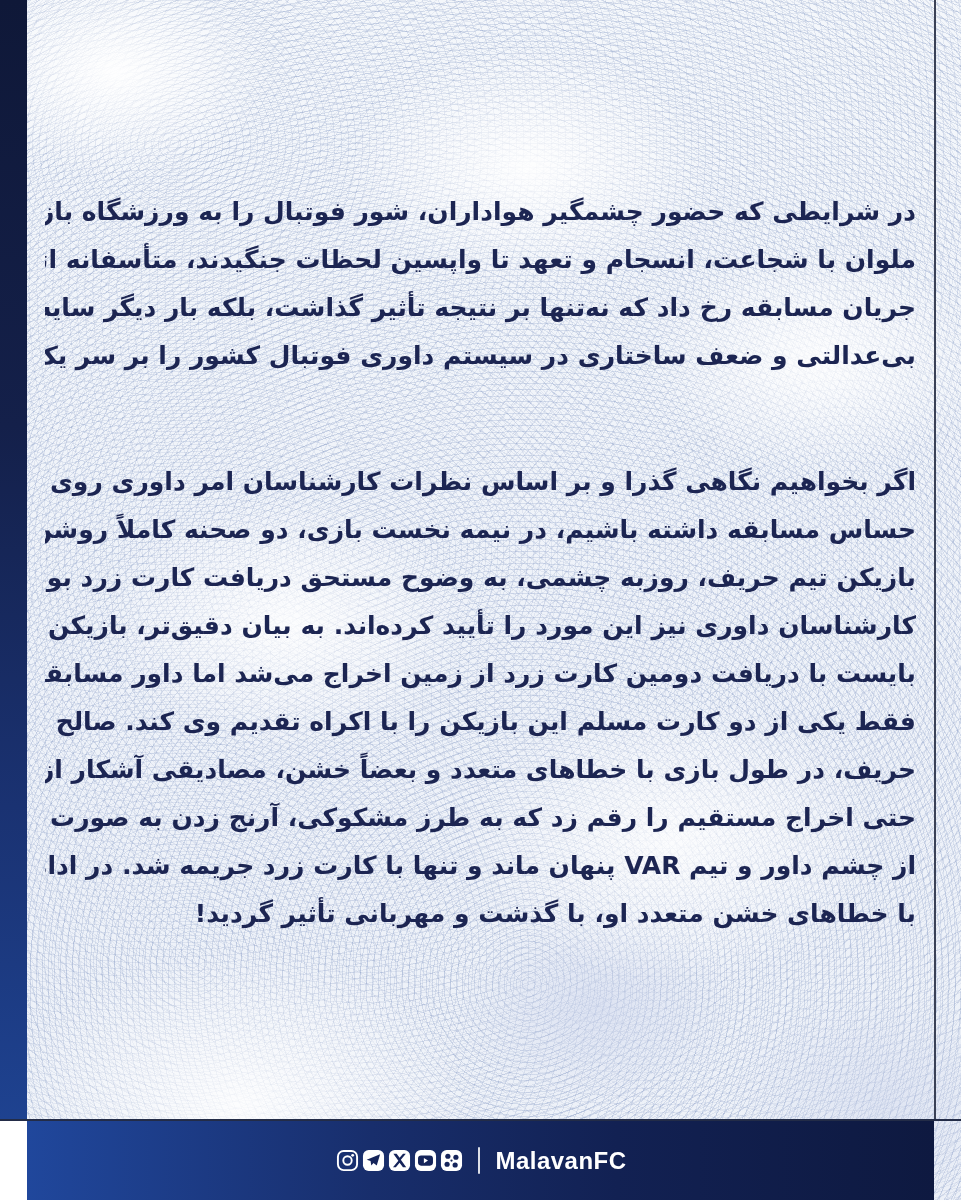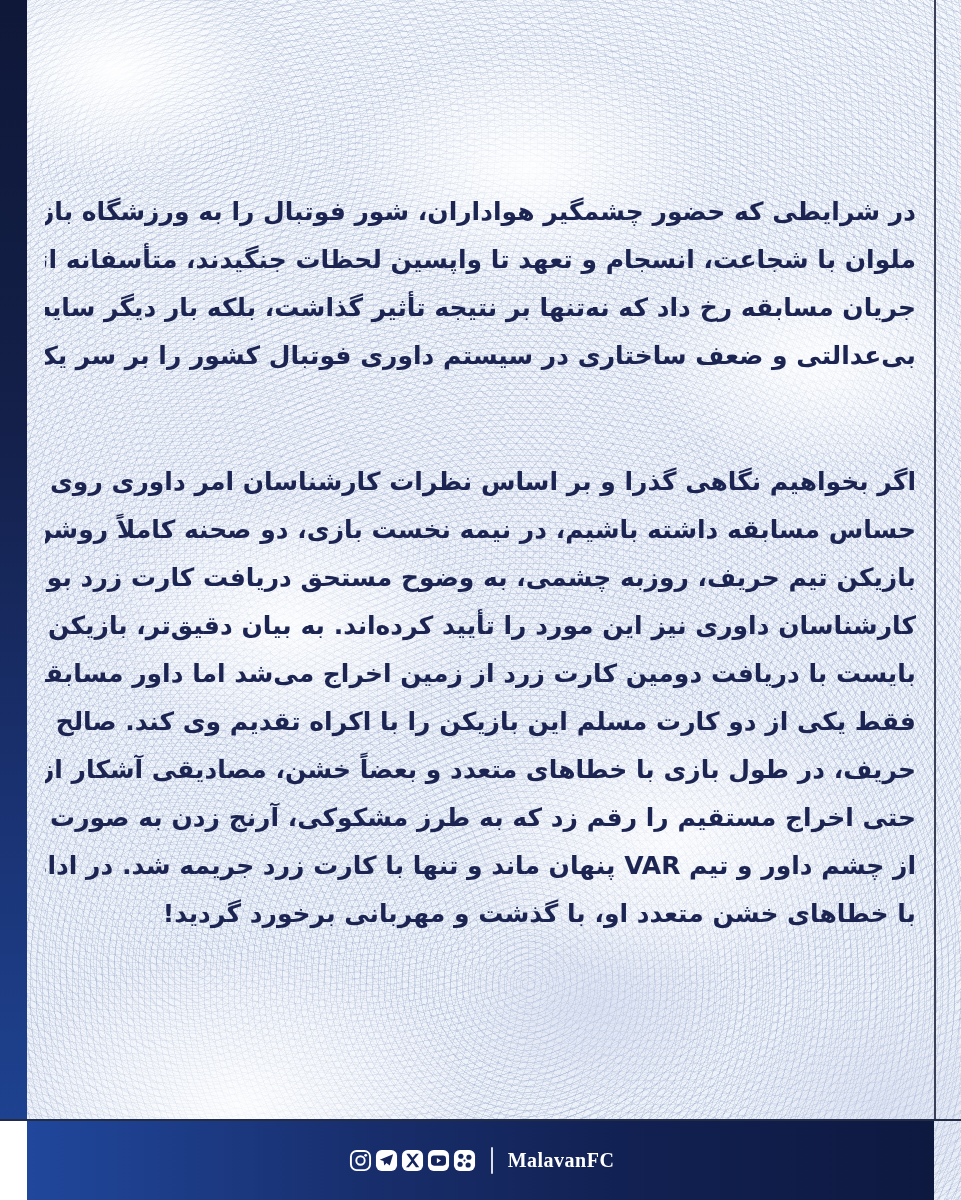--- a/index.html
+++ b/index.html
@@ -80,22 +80,22 @@
   }
   .footer-row { display: flex; align-items: center; gap: 15px; margin-left: 2px; }
   .icon-row { display: flex; align-items: center; gap: 3px; }
   .icon-row svg { display: block; }
   .footer-sep {
     width: 2px; height: 27px; border-radius: 1px;
     background: rgba(255,255,255,0.85);
   }
   .brand {
     color: #ffffff;
-    font-family: Liberation Serif, serif;
-    font-size: 20px; font-weight: 700;
+    font-family: Liberation Sans, sans-serif;
+    font-size: 24px; font-weight: 700;
     letter-spacing: 0.5px;
     line-height: 79px;
   }
 </style>
 </head>
 <body>
 
 <div id="canvas">
   <div class="texture"></div>
 
@@ -112,21 +112,21 @@
   <div class="statement para-2">
     <div class="line">اگر بخواهیم نگاهی گذرا و بر اساس نظرات کارشناسان امر داوری روی صحنه‌های</div>
     <div class="line">حساس مسابقه داشته باشیم، در نیمه نخست بازی، دو صحنه کاملاً روشن از خطای</div>
     <div class="line">بازیکن تیم حریف، روزبه چشمی، به وضوح مستحق دریافت کارت زرد بودند که</div>
     <div class="line">کارشناسان داوری نیز این مورد را تأیید کرده‌اند. به بیان دقیق‌تر، بازیکن مورد نظر می</div>
     <div class="line">بایست با دریافت دومین کارت زرد از زمین اخراج می‌شد اما داور مسابقه ترجیح داد</div>
     <div class="line">فقط یکی از دو کارت مسلم این بازیکن را با اکراه تقدیم وی کند. صالح حردانی، مدافع</div>
     <div class="line">حریف، در طول بازی با خطاهای متعدد و بعضاً خشن، مصادیقی آشکار از اخطار و</div>
     <div class="line">حتی اخراج مستقیم را رقم زد که به طرز مشکوکی، آرنج زدن به صورت بازیکن ملوان</div>
     <div class="line">از چشم داور و تیم VAR پنهان ماند و تنها با کارت زرد جریمه شد. در ادامه مسابقه نیز</div>
-    <div class="line last">با خطاهای خشن متعدد او، با گذشت و مهربانی برخورد گردید!</div>
+    <div class="line last">با خطاهای خشن متعدد او، با گذشت و مهربانی تأثیر گردید!</div>
   </div>
 
   <div class="divider-line"></div>
   <div class="corner-white"></div>
 
   <div class="footer-bar">
     <div class="footer-row">
       <div class="icon-row">
         <span>
           <svg width="23" height="23" viewBox="0 0 24 24">

